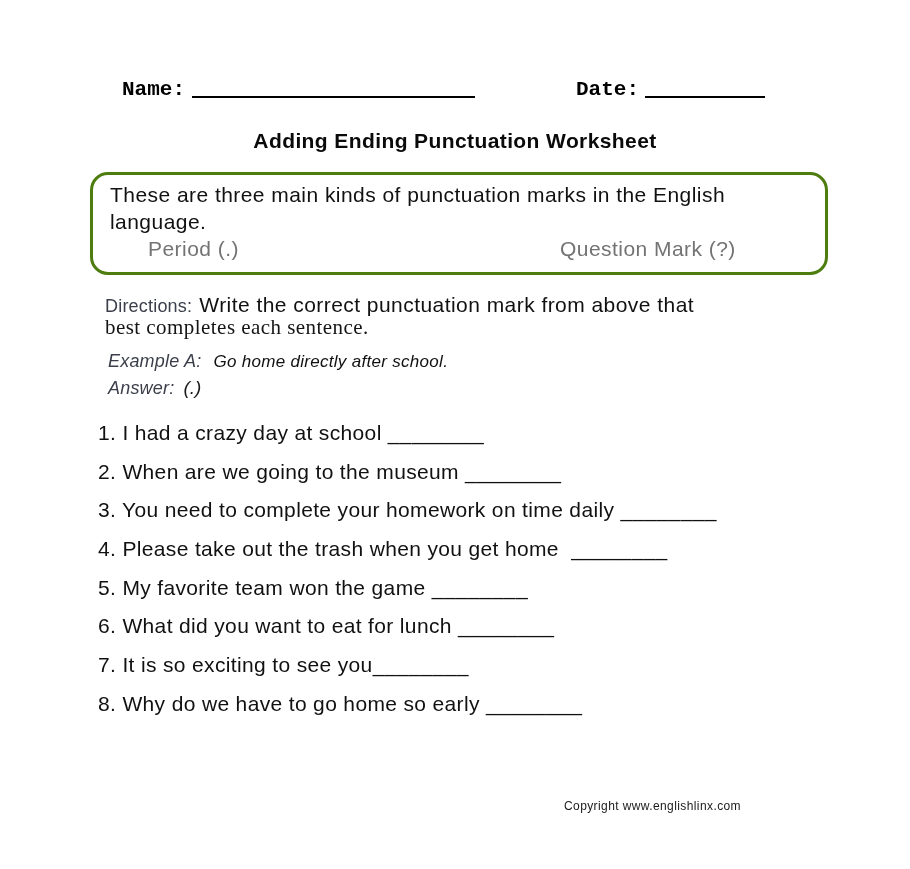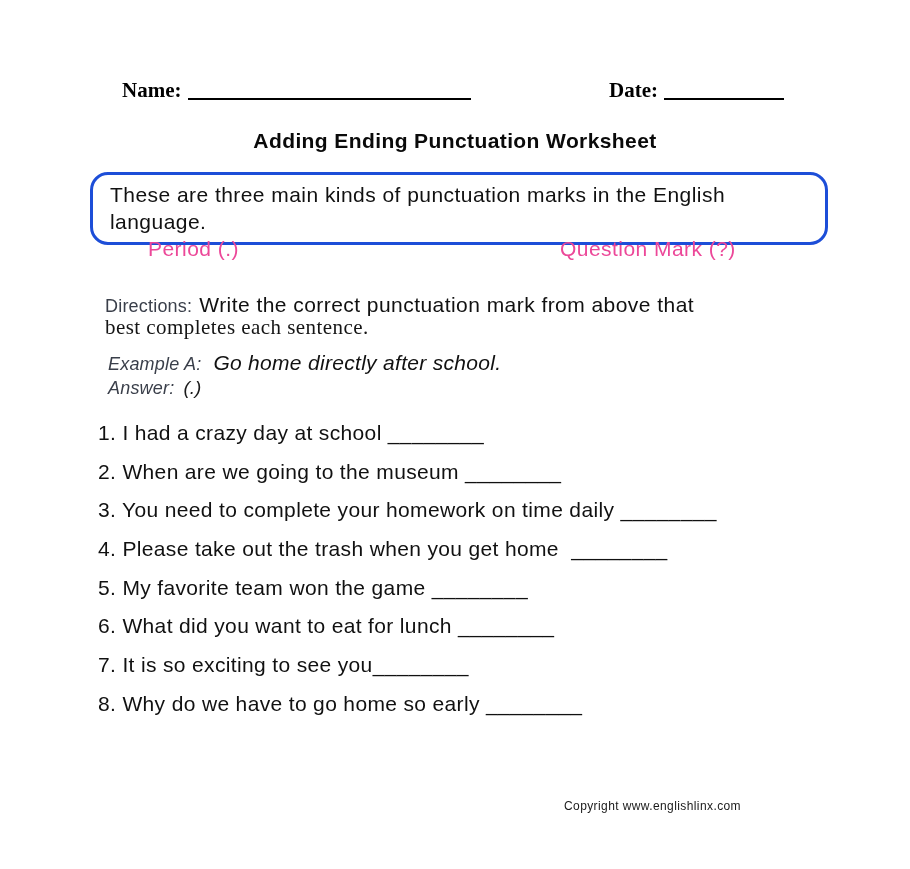--- a/index.html
+++ b/index.html
@@ -6,28 +6,28 @@
   html, body { width: 910px; height: 869px; background: #ffffff; overflow: hidden; }
   body {
     position: relative;
     font-family: "Liberation Sans", sans-serif;
     color: #151515;
   }
   .abs { position: absolute; }
 
   
   .hdr {
-    font-family: Liberation Serif, serif;
+    font-family: Liberation Mono, monospace;
     font-weight: bold;
     font-size: 21px;
     color: #000;
     white-space: pre;
   }
   .name-row { left: 122px; top: 78px; }
-  .date-row { left: 609px; top: 78px; }
+  .date-row { left: 576px; top: 78px; }
   .write-line {
     display: inline-block;
     height: 4px;
     border-bottom: 2.5px solid #000;
     position: relative;
     top: 3px;
   }
   .name-row .write-line { width: 283px; margin-left: 7px; }
   .date-row .write-line { width: 120px; margin-left: 6px; }
 
@@ -37,55 +37,55 @@
     text-align: center;
     font-weight: bold;
     font-size: 21px;
     letter-spacing: 0.4px;
     color: #0a0a0a;
   }
 
   
   .info-box {
     left: 90px; top: 172px;
-    width: 738px; height: 73px;
-    border: 3px solid #1d4ed8;
+    width: 738px; height: 103px;
+    border: 3px solid #4d7c0f;
     border-radius: 18px;
     background: #fff;
   }
   .info-box .bx-line {
     position: absolute;
     left: 17px;
     font-size: 21px;
     letter-spacing: 0.45px;
     color: #111;
     white-space: pre;
   }
   .bx-1 { top: 8px; }
   .bx-2 { top: 35px; }
-  .mark { position: absolute; top: 62px; font-size: 21px; letter-spacing: 0.45px; color: #ec4899; white-space: pre; }
+  .mark { position: absolute; top: 62px; font-size: 21px; letter-spacing: 0.45px; color: #737373; white-space: pre; }
   .mark-1 { left: 55px; }
   .mark-2 { left: 207px; }
   .mark-3 { left: 467px; }
 
   
   .dir-1 { left: 105px; top: 293px; white-space: pre; }
   .dir-2 { left: 105px; top: 315px; font-size: 21px; letter-spacing: 0.45px; white-space: pre; font-family: Liberation Serif, serif; }
   .lbl {
     font-size: 18px;
     letter-spacing: 0.2px;
     color: #3a3f4a;
   }
   .dir-text { font-size: 21px; letter-spacing: 0.45px; margin-left: 7px; color: #111; }
 
   
   .ex-1 { left: 108px; top: 351px; white-space: pre; }
   .ex-2 { left: 108px; top: 377px; white-space: pre; }
   .lbl-i { font-style: italic; font-size: 18px; letter-spacing: 0.2px; color: #3a3f4a; }
-  .ex-sentence { font-style: italic; font-size: 21px; letter-spacing: 0.3px; margin-left: 12px; color: #111; }
+  .ex-sentence { font-style: italic; font-size: 17px; letter-spacing: 0.3px; margin-left: 12px; color: #111; }
   .ex-answer { font-style: italic; font-size: 19px; margin-left: 9px; color: #1a1a1a; }
 
   
   .questions { left: 98px; top: 413px; width: 740px; }
   .q-item {
     height: 38.7px;
     line-height: 30px;
     padding-top: 5px;
     font-size: 21px;
     letter-spacing: 0.35px;

